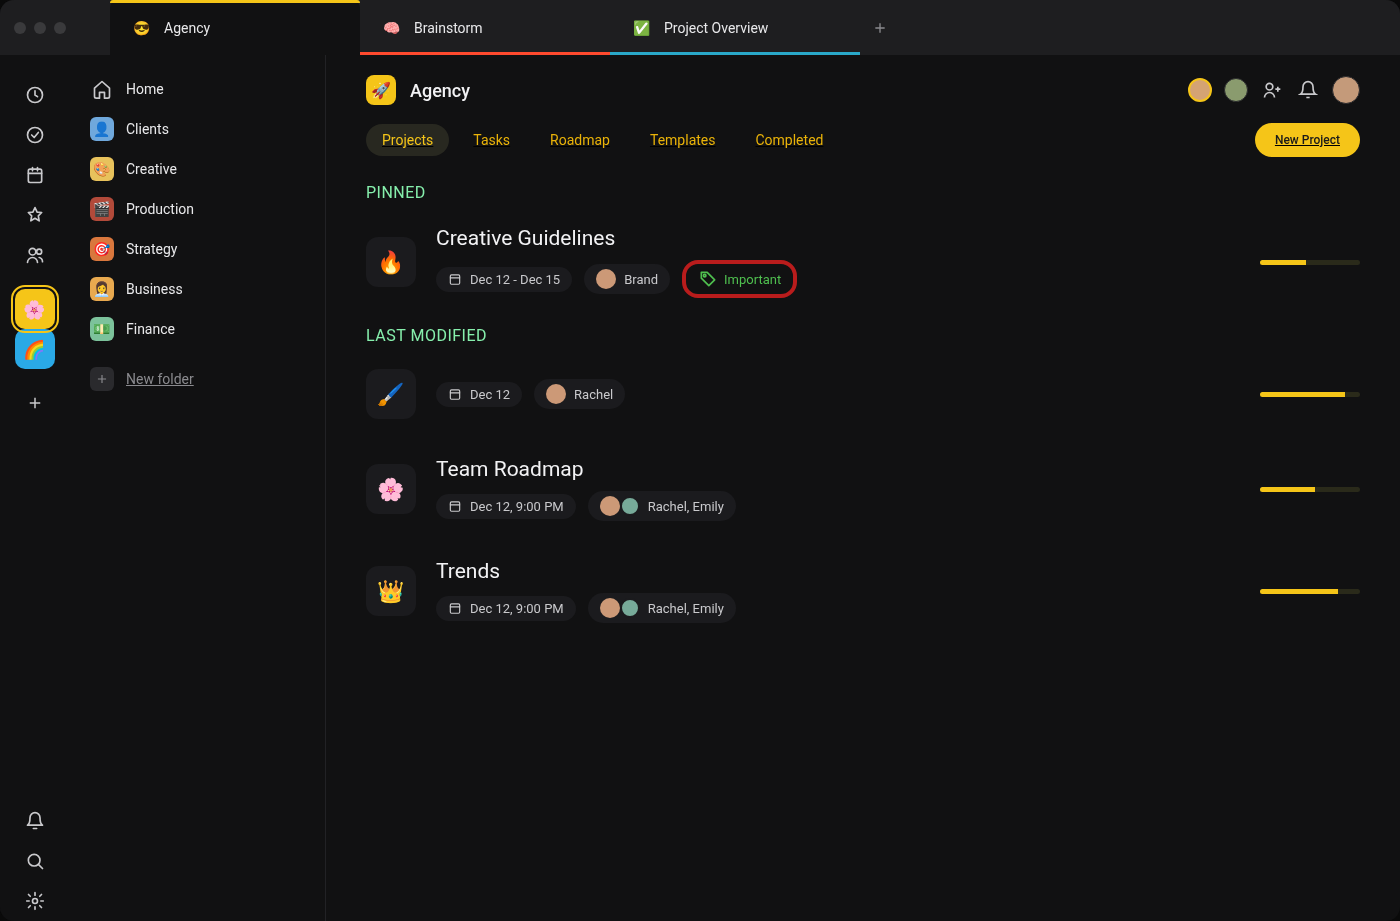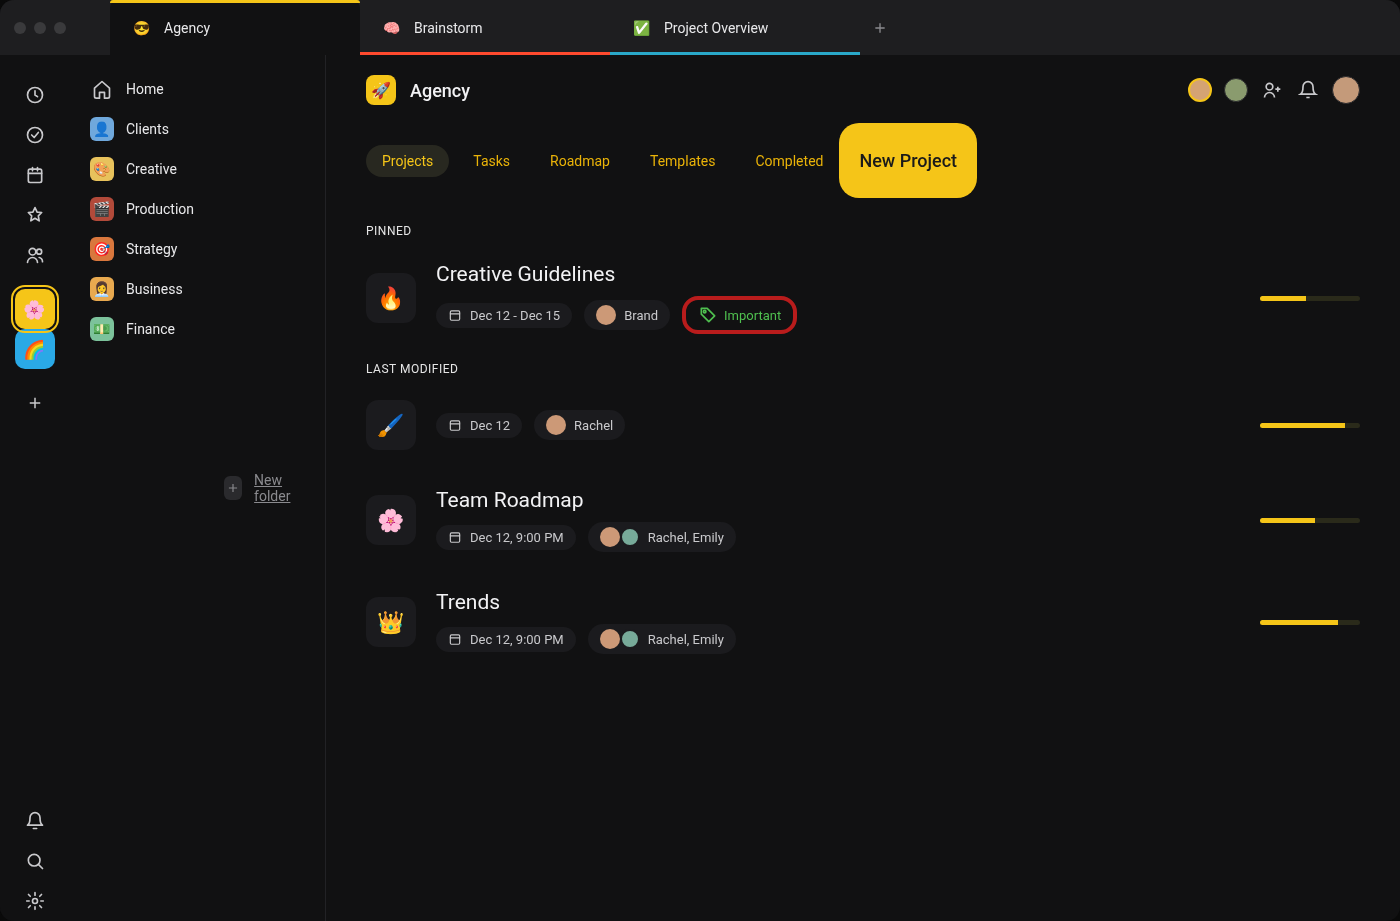--- a/index.html
+++ b/index.html
@@ -13,39 +13,39 @@
   .tab.active { background: #111112; }
   .tab.active::before { content:''; position:absolute; top:0; left:0; right:0; height:3px; background:#f5c518; border-top-left-radius:8px; border-top-right-radius:8px; }
   .tab .underline { position:absolute; bottom:0; left:0; right:0; height:3px; }
   .tab-icon { width: 20px; height: 20px; display:flex; align-items:center; justify-content:center; font-size:14px;}
   .new-tab { display:flex; align-items:center; justify-content:center; width:40px; color:#8a8a8e; font-size:20px; cursor:pointer;}
   .body { flex:1; display:flex; overflow:hidden; }
   .rail { width:70px; background:#111112; display:flex; flex-direction:column; align-items:center; padding-top:20px; gap:14px; }
   .rail-icon { width:40px; height:40px; display:flex; align-items:center; justify-content:center; border-radius:10px; color:#c9c9cc; cursor:pointer; }
   .rail-spacer { flex:1; }
   .rail-img { width:40px; height:40px; border-radius:10px; display:flex; align-items:center; justify-content:center; font-size:18px; }
-  .sidebar { width:256px; background:#111112; border-right:1px solid #222225; padding:14px 10px; display:flex; flex-direction:row; gap:10px; }
+  .sidebar { width:256px; background:#111112; border-right:1px solid #222225; padding:14px 10px; display:flex; flex-direction:column; gap:10px; }
   .side-item { display:flex; align-items:center; gap:12px; padding:8px 10px; border-radius:8px; color:#e8e8ea; font-size:14px; cursor:pointer; }
   .side-icon { width:24px; height:24px; display:flex; align-items:center; justify-content:center; border-radius:6px; font-size:14px; }
   .side-item.dim { color:#8a8a8e;text-decoration:underline; }
   .main { flex:1; padding:20px 40px; overflow:auto; }
   .main-header { display:flex; align-items:center; justify-content:space-between; margin-bottom:18px;}
   .ws-title { display:flex; align-items:center; gap:14px; }
   .ws-badge { width:30px; height:30px; border-radius:8px; background:#f5c518; display:flex; align-items:center; justify-content:center; font-size:16px;}
   .ws-name { color:#f2f2f4; font-size:18px; font-weight:500;}
   .header-actions { display:flex; align-items:center; gap:12px; }
   .avatar { width:24px; height:24px; border-radius:50%; background:#555; border:1px solid #2a2a2d; display:flex; align-items:center; justify-content:center; font-size:12px; }
   .avatar.ring { border:2px solid #f5c518; }
   .act-icon { width:24px; height:24px; display:flex; align-items:center; justify-content:center; color:#c9c9cc; cursor:pointer;}
-  .subtabs-row { display:flex; align-items:center; margin-bottom:26px;}
+  .subtabs-row { display:flex; align-items:center; justify-content:space-between; margin-bottom:26px;text-decoration:underline;}
   .subtabs { display:flex; gap:8px; }
   .subtab { padding:8px 16px; border-radius:18px; color:#eab308; font-size:14px; cursor:pointer; }
   .subtab.active { background:#282820; color:#f5c518; }
-  .new-project { background:#f5c518; color:#1a1a1a; font-size:18px; font-weight:500; padding:27px 20px; border-radius:20px; border:none; cursor:pointer; }
-  .section-label { color:#e5e5e5; font-size:12px; letter-spacing:0.5px; margin-bottom:14px; text-transform:uppercase; }
+  .new-project { background:#f5c518; color:#1a1a1a; font-size:12px; font-weight:500; padding:10px 20px; border-radius:20px; border:none; cursor:pointer; }
+  .section-label { color:#86efac; font-size:16px; letter-spacing:0.5px; margin-bottom:14px; text-transform:uppercase; }
   .proj { display:flex; align-items:center; gap:20px; padding:10px 0 28px 0; }
   .proj-icon { width:50px; height:50px; border-radius:12px; background:#1b1b1e; display:flex; align-items:center; justify-content:center; font-size:22px; flex-shrink:0;}
   .proj-body { flex:1; display:flex; flex-direction:column; gap:10px; }
   .proj-title { color:#f2f2f4; font-size:21px; }
   .proj-meta { display:flex; align-items:center; gap:12px; }
   .chip { display:flex; align-items:center; gap:8px; background:#1b1b1e; border-radius:16px; padding:5px 12px; color:#c9c9cc; font-size:13px; }
   .chip.tag { background:transparent; border:4px solid #b91c1c; color:#4fbf4f; gap:6px;}
   .mini-av { width:20px; height:20px; border-radius:50%; background:#8a6; display:inline-block; }
   .mini-av + .mini-av { margin-left:-8px; border:2px solid #1b1b1e;}
   .progress { width:100px; height:5px; background:#2a2a1a; border-radius:3px; overflow:hidden; flex-shrink:0;}

